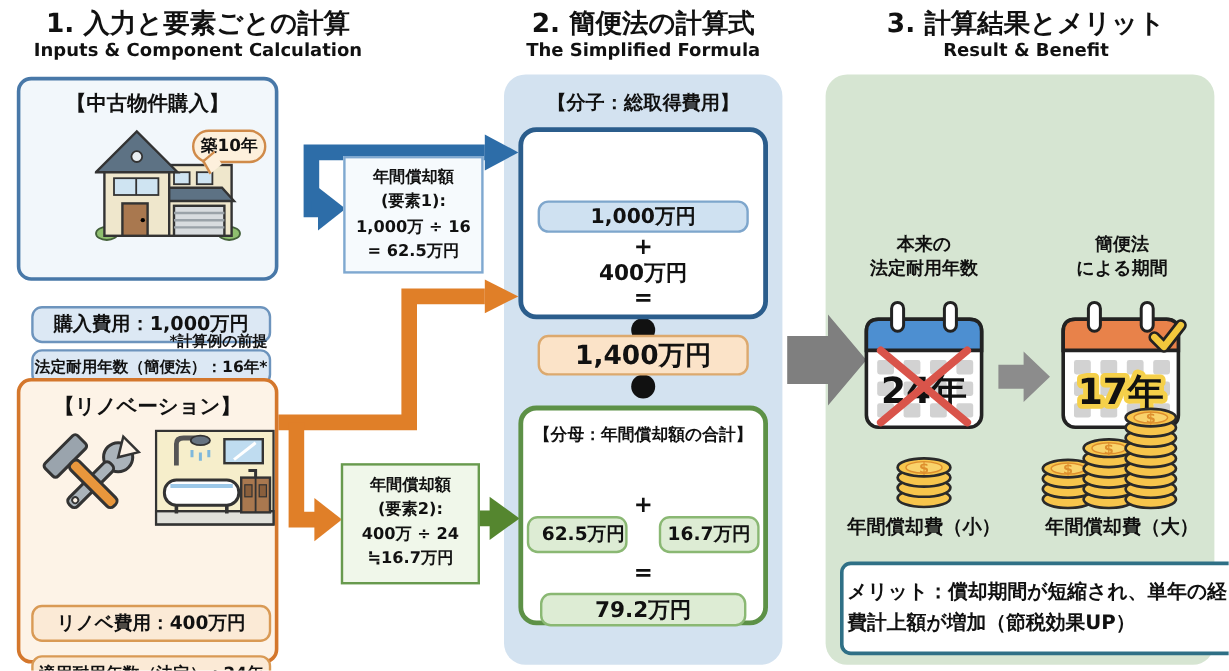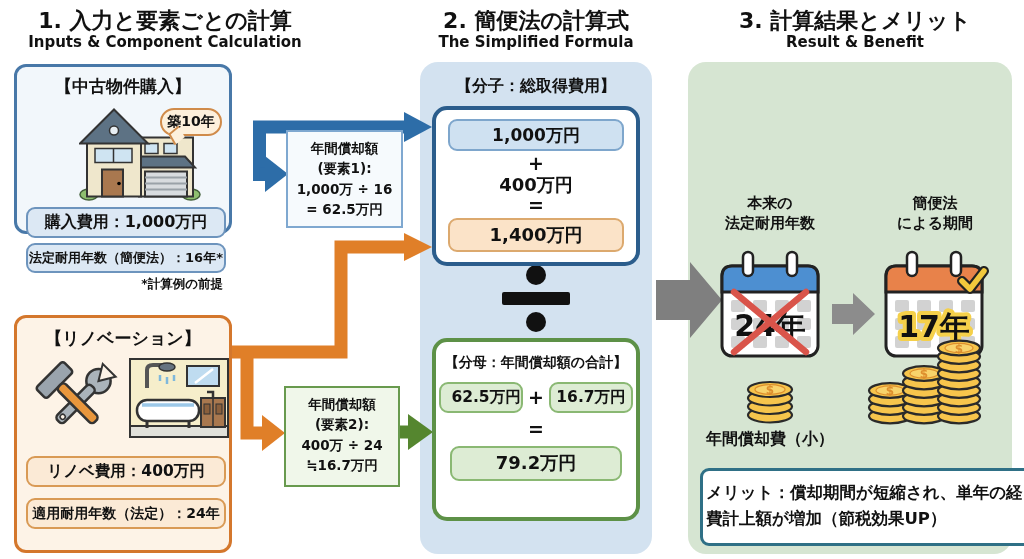--- a/index.html
+++ b/index.html
@@ -5,21 +5,21 @@
   * { box-sizing: border-box; margin: 0; padding: 0; }
   html,body { background:#fff; }
   body { font-family:"DejaVu Sans","Liberation Sans",sans-serif; color:#111; }
   .canvas { position:relative; width:1024px; height:559px; background:#fff; overflow:hidden; font-weight:700; }
   .abs { position:absolute; }
   .hdr-jp { font-size:22px; text-align:center; line-height:1.15; }
   .hdr-en { font-size:15px; text-align:center; }
   .panel { position:absolute; border-radius:18px; }
   .box { position:absolute; border-radius:12px; background:#fff; }
   .box-title { text-align:center; font-size:17px; }
-  .chip { border-radius:9px; display:flex; align-items:center; justify-content:center; text-align:center; }
+  .chip { border-radius:9px; display:flex; align-items:center; justify-content:center; text-align:center;margin-top:48px; }
   .blue-chip { background:#dce8f4; border:2px solid #6d94bd; }
   .orange-chip { background:#fbead6; border:2px solid #d99a55; }
   .green-chip { background:#ddecd4; border:2px solid #8ab873; }
   .numchip1 { background:#cfe1f1; border:2px solid #7ea6cc; }
   .numchip2 { background:#fbe3c8; border:2px solid #dca96e; }
   .elem-box { border-radius:0; text-align:center; font-size:13.5px; line-height:1.5; padding-top:6px; }
   .center-col { display:flex; flex-direction:column; align-items:center; }
   .op { font-size:19px; line-height:1.1; text-align:center; }
   .badge { position:absolute; background:#fdf0dc; border:2.5px solid #d08b4a; border-radius:14px;
            font-size:14px; display:flex; align-items:center; justify-content:center; }
@@ -171,21 +171,21 @@
   </div>
 
   <div class="abs" style="left:420px; top:76px; width:232px; text-align:center; font-size:16px;">【分子：総取得費用】</div>
   <div class="box center-col" style="left:432px; top:106px; width:208px; height:160px; border:4px solid #2b5d8c; border-radius:15px; padding-top:9px;">
     <div class="chip numchip1" style="width:176px; height:32px; font-size:17px;">
       <span>1,000万円</span>
     </div>
     <div class="op" style="margin-top:2px;">+</div>
     <div style="font-size:18px; line-height:1.2;">400万円</div>
     <div class="op">=</div>
-    <div class="chip numchip2" style="width:176px; height:34px; font-size:18px; margin-top:2px;">
+    <div class="chip numchip2" style="width:176px; height:34px; font-size:22px; margin-top:20px;">
       <span>1,400万円</span>
     </div>
   </div>
 
   <div class="box center-col" style="left:432px; top:338px; width:208px; height:183px; border:4px solid #5d9147; border-radius:15px; padding-top:12px;">
     <div style="font-size:14px; text-align:center;">【分母：年間償却額の合計】</div>
     <div style="display:flex; align-items:center; gap:5px; margin-top:10px;">
       <div class="chip green-chip" style="width:84px; height:31px; font-size:15.5px;padding-left:10px;">
         <span>62.5万円</span>
       </div>
@@ -302,18 +302,19 @@
         <ellipse cx="93" cy="47.5" rx="21" ry="7.3"></ellipse>
         <ellipse cx="93" cy="39" rx="21" ry="7.3"></ellipse>
         <ellipse cx="93" cy="30.5" rx="21" ry="7.3"></ellipse>
         <ellipse cx="93" cy="22" rx="21" ry="7.3"></ellipse>
     </g>
     <ellipse cx="93" cy="22" rx="14" ry="4.6" fill="#f9d36b" stroke="#de8f2d" stroke-width="1.2"></ellipse>
     <text x="93" y="26.5" text-anchor="middle" font-size="12" font-weight="bold" fill="#de8f2d">$</text>
   </svg>
 
   <div class="lbl abs" style="left:700px; top:428px; width:140px; font-size:16px;">年間償却費（小）</div>
+  <div class="lbl abs" style="left:865px; top:428px; width:140px; font-size:16px;">年間償却費（大）</div>
 
   <div class="box" style="left:700px; top:468px; width:340px; height:78px; border:3px solid #2f7086; border-radius:9px; padding:9px 3px;">
     <div style="font-size:16.5px; line-height:1.55;">メリット：償却期間が短縮され、単年の経費計上額が増加（節税効果UP）</div>
   </div>
 
 </div>
 
 </body></html>

